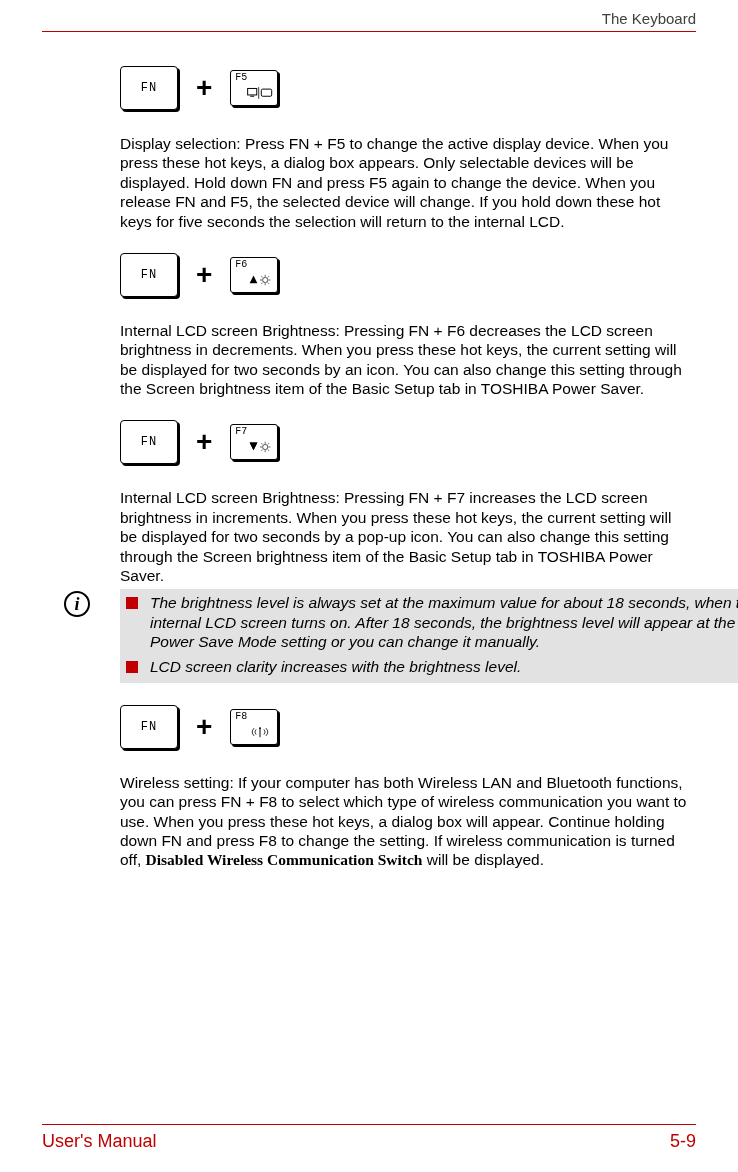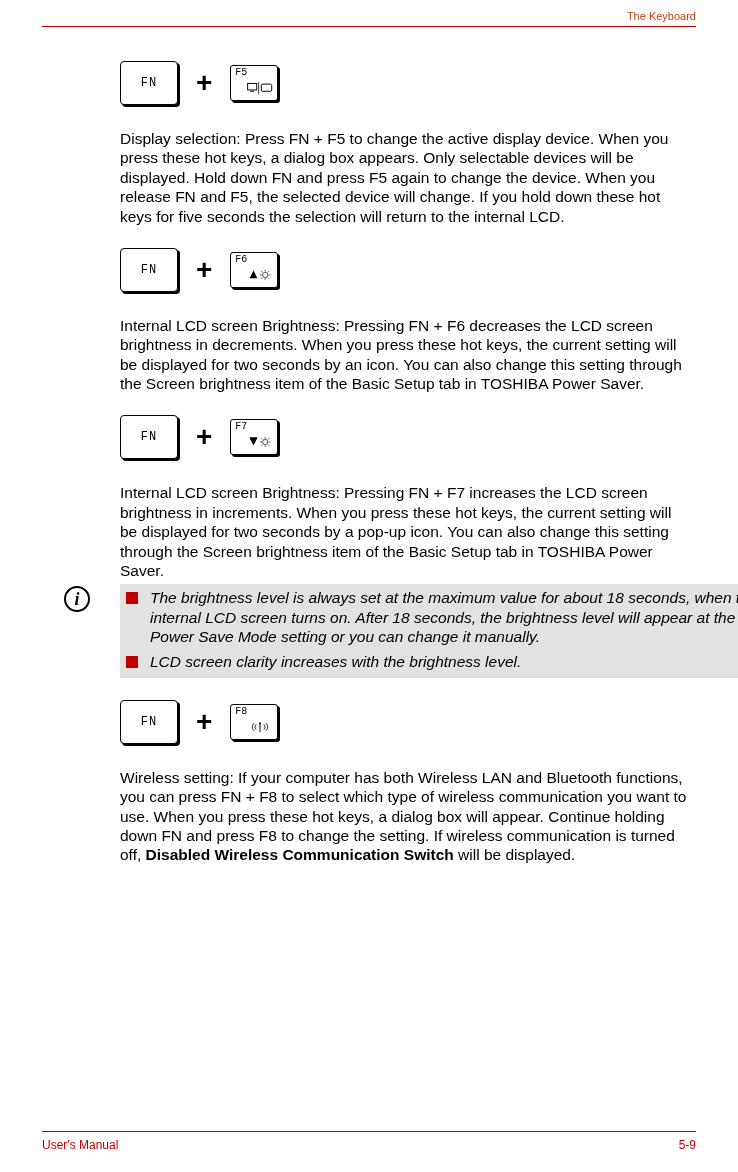--- a/index.html
+++ b/index.html
@@ -1,18 +1,18 @@
 <!DOCTYPE html>
 <html><head>
 <meta charset="utf-8">
 <style>
   * { box-sizing: border-box; margin: 0; padding: 0; }
   html, body { width: 738px; height: 1172px; background: #fff; font-family: Arial, Helvetica, sans-serif; color: #000; }
   .page { width: 738px; height: 1172px; position: relative; padding: 0 42px; }
-  .header-right { text-align: right; color: #c2410c; font-size: 11px; padding-top: 10px; padding-bottom: 4px; }
+  .header-right { text-align: right; color: #404040; font-size: 15px; padding-top: 10px; padding-bottom: 4px; }
   .red-rule { border: none; border-top: 1.5px solid #c00000; margin: 0 0 34px 0; }
   .content { padding-left: 78px; padding-right: 4px; }
   .key-row { display: flex; align-items: center; gap: 18px; margin: 6px 0 24px 0; }
   .key-large {
     width: 58px; height: 44px; border: 1.5px solid #000; border-radius: 4px;
     position: relative; background: #fff;
     box-shadow: 2px 2px 0 #000;
     display: flex; align-items: center; justify-content: center;
     font-family: "Courier New", monospace; font-size: 12px; letter-spacing: 1px;
   }
@@ -22,29 +22,29 @@
     box-shadow: 2px 2px 0 #000;
     display: flex; flex-direction: column;
     font-family: "Courier New", monospace; font-size: 10px;
   }
   .key-small .top { padding: 2px 4px 0 4px; text-align: left; line-height: 1; }
   .key-small .bot { flex: 1; display: flex; align-items: center; justify-content: flex-end; padding: 0 4px 2px 0; }
   .plus { font-size: 28px; font-weight: bold; line-height: 1; }
   .para { font-size: 15.5px; line-height: 1.25; margin-bottom: 22px; }
   .bold { font-weight: normal; }
   .italic { }
-  .mono { font-family: Liberation Sans, sans-serif; font-weight: bold; }
+  .mono { font-family: Liberation Serif, serif; font-weight: bold; }
   .note-box { display: flex; gap: 8px; margin: 4px -78px 22px -78px; }
   .note-icon-col { width: 70px; flex: 0 0 70px; display: flex; justify-content: center; align-items: flex-start; padding-top: 2px; }
   .note-body { flex: 1; background: #e2e2e2; padding: 4px 10px 6px 6px; font-style: italic; font-size: 15.5px; line-height: 1.25; }
   .note-item { display: flex; gap: 12px; margin-bottom: 6px; }
   .note-bullet { width: 12px; height: 12px; background: #c00000; flex: 0 0 12px; margin-top: 4px; }
   .footer { position: absolute; bottom: 20px; left: 42px; right: 42px; }
   .foot-rule { border: none; border-top: 1.5px solid #c00000; margin-bottom: 6px; }
-  .foot-row { display: flex; justify-content: space-between; color: #c00000; font-size: 12px; }
+  .foot-row { display: flex; justify-content: space-between; color: #c00000; font-size: 18px; }
 
   
   .icon-svg { width: 26px; height: 14px; }
 
   .info-circle {
     width: 26px; height: 26px; border-radius: 50%; border: 2px solid #000;
     display: flex; align-items: center; justify-content: center;
     font-family: Georgia, serif; font-weight: bold; font-style: italic; font-size: 18px;
     background: #fff;
   }

